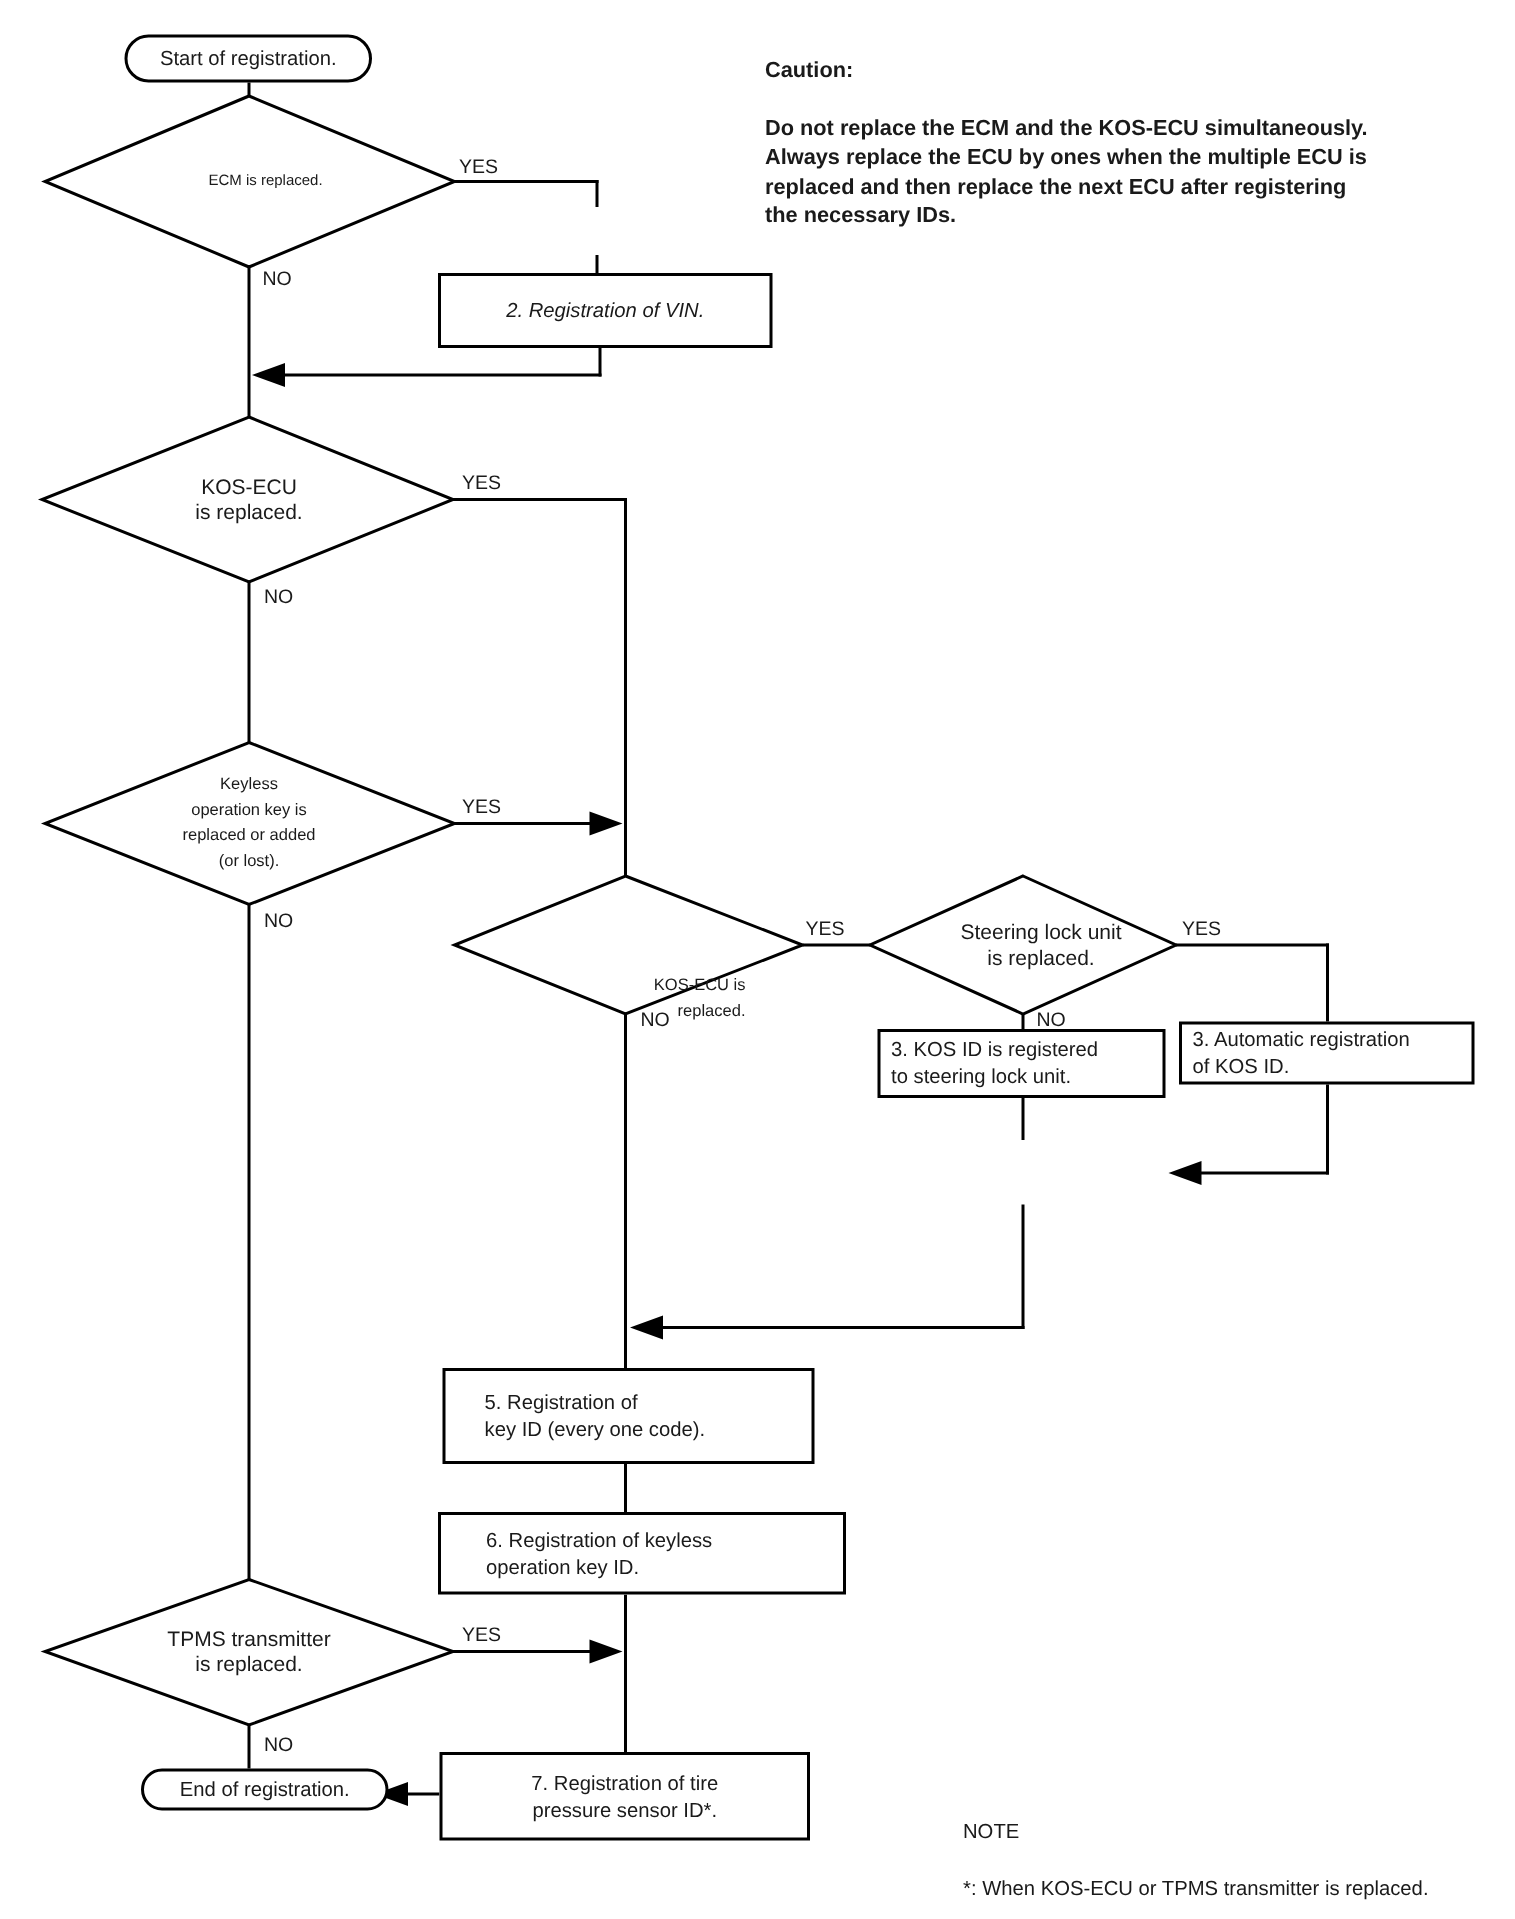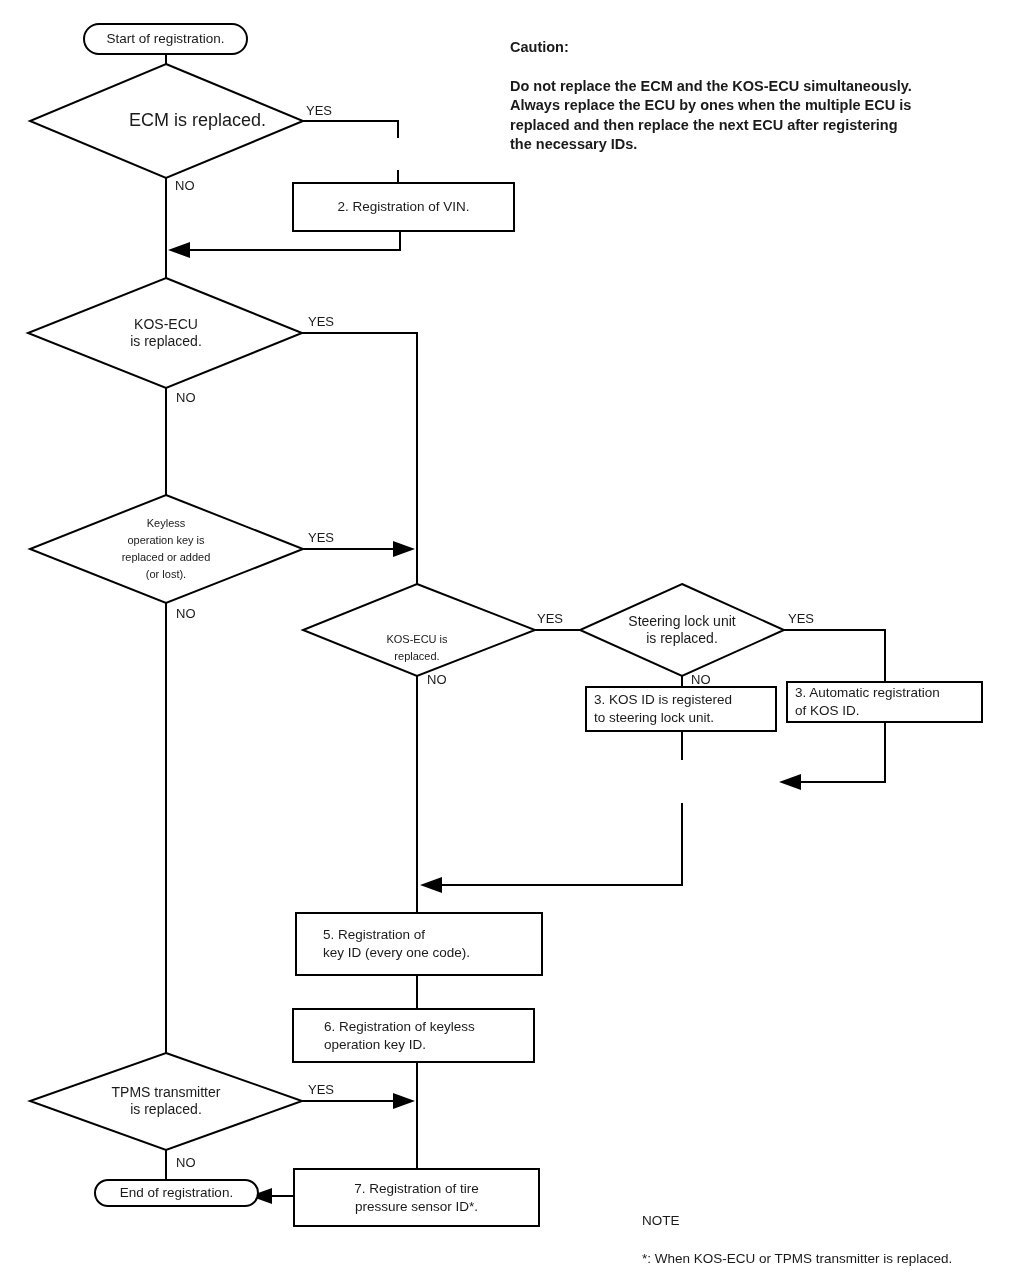--- a/index.html
+++ b/index.html
@@ -74,42 +74,42 @@
       <polygon points="166,495 303,549 166,603 30,549"></polygon>
       <polygon points="417,584 535,630 417,676 303,630"></polygon>
       <polygon points="682,584 784,630 682,676 580,630"></polygon>
       <polygon points="166,1053 302,1101 166,1150 30,1101"></polygon>
     </g>
   </svg>
 
   <div class="node terminal" style="left:83px; top:23px; width:165px; height:32px;">Start of registration.</div>
   <div class="node terminal" style="left:94px; top:1179px; width:165px; height:28px;">End of registration.</div>
 
-  <div class="node center" style="left:292px; top:182px; width:223px; height:50px;">2. Registration of VIN.</div>
+  <div class="node center" style="left:292px; top:182px; width:223px; height:50px;font-style:italic;">2. Registration of VIN.</div>
   <div class="node" style="left:585px; top:686px; width:192px; height:46px; padding-left:7px;">3. KOS ID is registered
 to steering lock unit.</div>
   <div class="node" style="left:786px; top:681px; width:197px; height:42px; padding-left:7px;">3. Automatic registration
 of KOS ID.</div>
   <div class="node" style="left:295px; top:912px; width:248px; height:64px; padding-left:26px;">5. Registration of
 key ID (every one code).</div>
-  <div class="node" style="left:292px; top:1008px; width:243px; height:55px; padding-left:30px;">6. Registration of keyless
+  <div class="node" style="left:292px; top:1008px; width:272px; height:55px; padding-left:30px;">6. Registration of keyless
 operation key ID.</div>
   <div class="node center" style="left:293px; top:1168px; width:247px; height:59px;">7. Registration of tire
 pressure sensor ID*.</div>
 
-  <div class="dlabel" style="left:66px; top:112px; width:200px; font-size:18px;text-align:right;">ECM is replaced.</div>
+  <div class="dlabel" style="left:77px; top:112px; width:200px; font-size:10px;">ECM is replaced.</div>
   <div class="dlabel" style="left:66px; top:316px; width:200px; font-size:14px;">KOS-ECU
 is replaced.</div>
   <div class="dlabel" style="left:66px; top:515px; width:200px;">Keyless
 operation key is
 replaced or added
 (or lost).</div>
-  <div class="dlabel" style="left:337px; top:631px; width:160px;">KOS-ECU is
+  <div class="dlabel" style="left:337px; top:649px; width:160px;text-align:right;">KOS-ECU is
 replaced.</div>
-  <div class="dlabel" style="left:582px; top:613px; width:200px; font-size:14px;">Steering lock unit
+  <div class="dlabel" style="left:594px; top:613px; width:200px; font-size:14px;">Steering lock unit
 is replaced.</div>
   <div class="dlabel" style="left:66px; top:1084px; width:200px; font-size:14px;">TPMS transmitter
 is replaced.</div>
 
   <span class="branch" style="left:306px; top:103px;">YES</span>
   <span class="branch" style="left:175px; top:178px;">NO</span>
   <span class="branch" style="left:308px; top:314px;">YES</span>
   <span class="branch" style="left:176px; top:390px;">NO</span>
   <span class="branch" style="left:308px; top:530px;">YES</span>
   <span class="branch" style="left:176px; top:606px;">NO</span>

